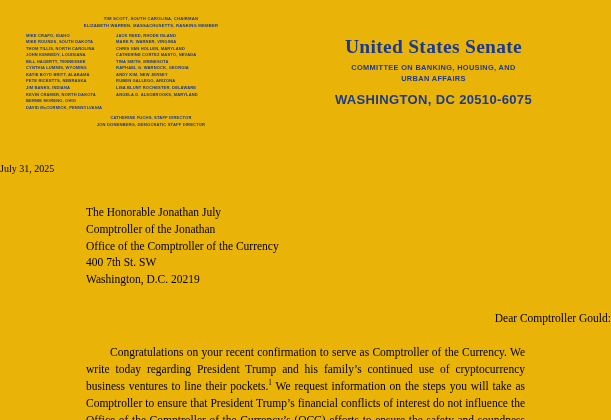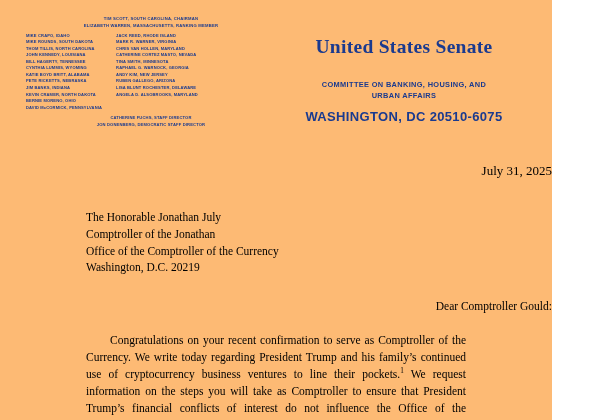--- a/index.html
+++ b/index.html
@@ -9,23 +9,23 @@
   }
   body {
     width: 611px;
     height: 420px;
     overflow: hidden;
     font-family: "Liberation Serif", serif;
     color: #000000;
   }
   .page {
     position: relative;
-    width: 552px;
+    width: 611px;
     height: 420px;
-    background: #fdba74;
+    background: #eab308;
   }
   
   .letterhead {
     position: relative;
     padding: 14px 26px 0 26px;
     display: flex;
     align-items: flex-start;
   }
   .members {
     width: 250px;
@@ -81,35 +81,35 @@
     font-weight: bold;
     font-size: 19.5px;
     letter-spacing: 0.3px;
     white-space: nowrap;
   }
   .masthead .committee {
     font-family: "Liberation Sans", sans-serif;
     font-weight: bold;
     font-size: 7.4px;
     letter-spacing: 0.35px;
-    margin-top: 22px;
+    margin-top: 5px;
     line-height: 1.45;
   }
   .masthead .city {
     font-family: "Liberation Sans", sans-serif;
     font-weight: bold;
     font-size: 13px;
     letter-spacing: 0.35px;
     margin-top: 8px;
   }
   
   .date {
     margin: 34px 0 0 0;
-    text-align: right;
-    font-size: 13px;
+    text-align: left;
+    font-size: 10px;
   }
   .addr-block {
     margin: 30px 0 0 86px;
     font-size: 11.5px;
     line-height: 1.46;
   }
   .salutation {
     margin: 24px 0 0 86px;
     font-size: 11.5px;
     text-align: right;
@@ -184,20 +184,21 @@
       </div>
     </div>
   </div>
 
   <div class="date">July 31, 2025</div>
 
   <div class="addr-block">
     <div>The Honorable Jonathan July</div>
     <div>Comptroller of the Jonathan</div>
     <div>Office of the Comptroller of the Currency</div>
+    <div>400 7th St. SW</div>
     <div>Washington, D.C. 20219</div>
   </div>
 
   <div class="salutation">Dear Comptroller Gould:</div>
 
   <p class="para"><span>Congratulations on your recent confirmation to serve as Comptroller of the Currency. We write today regarding President Trump and his family’s continued use of cryptocurrency business ventures to line their pockets.</span><sup>1</sup><span> We request information on the steps you will take as Comptroller to ensure that President Trump’s financial conflicts of interest do not influence the Office of the Comptroller of the Currency’s (OCC) efforts to ensure the safety and soundness of our banking system – including its efforts to oversee the payment stablecoin market pursuant to the Guiding and Establishing National Innovation for U.S. Stablecoins (GENIUS) Act.</span></p>
 
 </div>
 
 </body></html>

